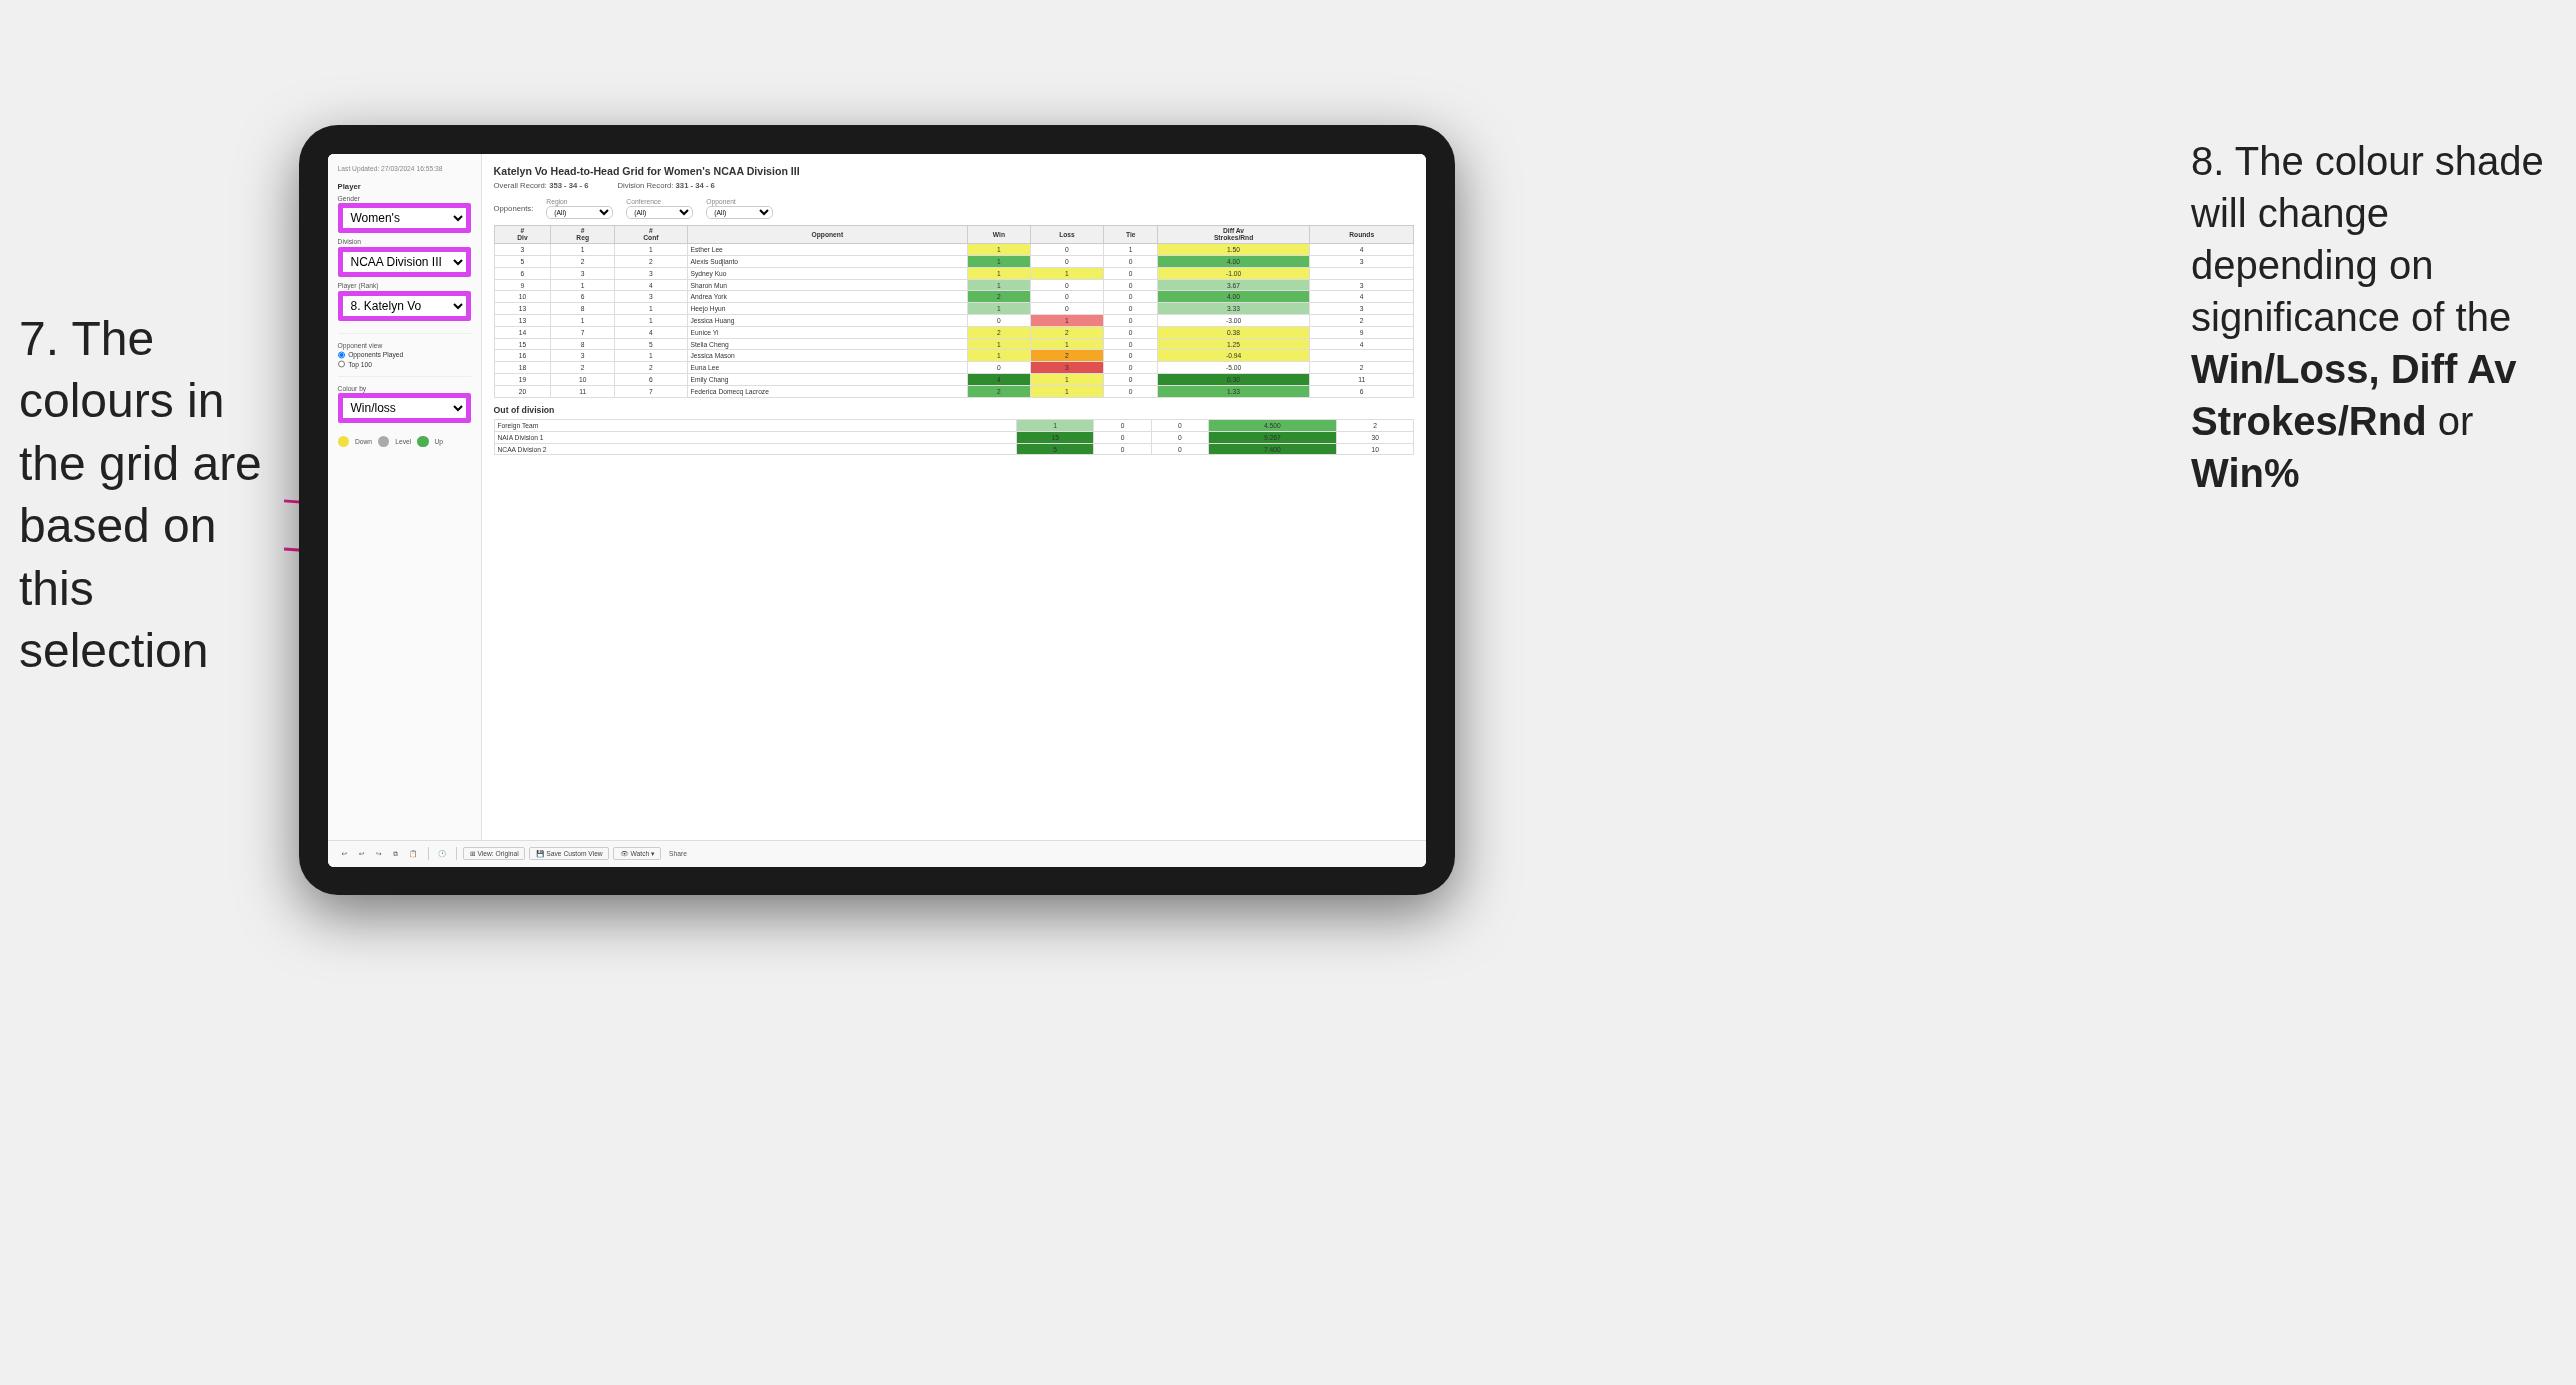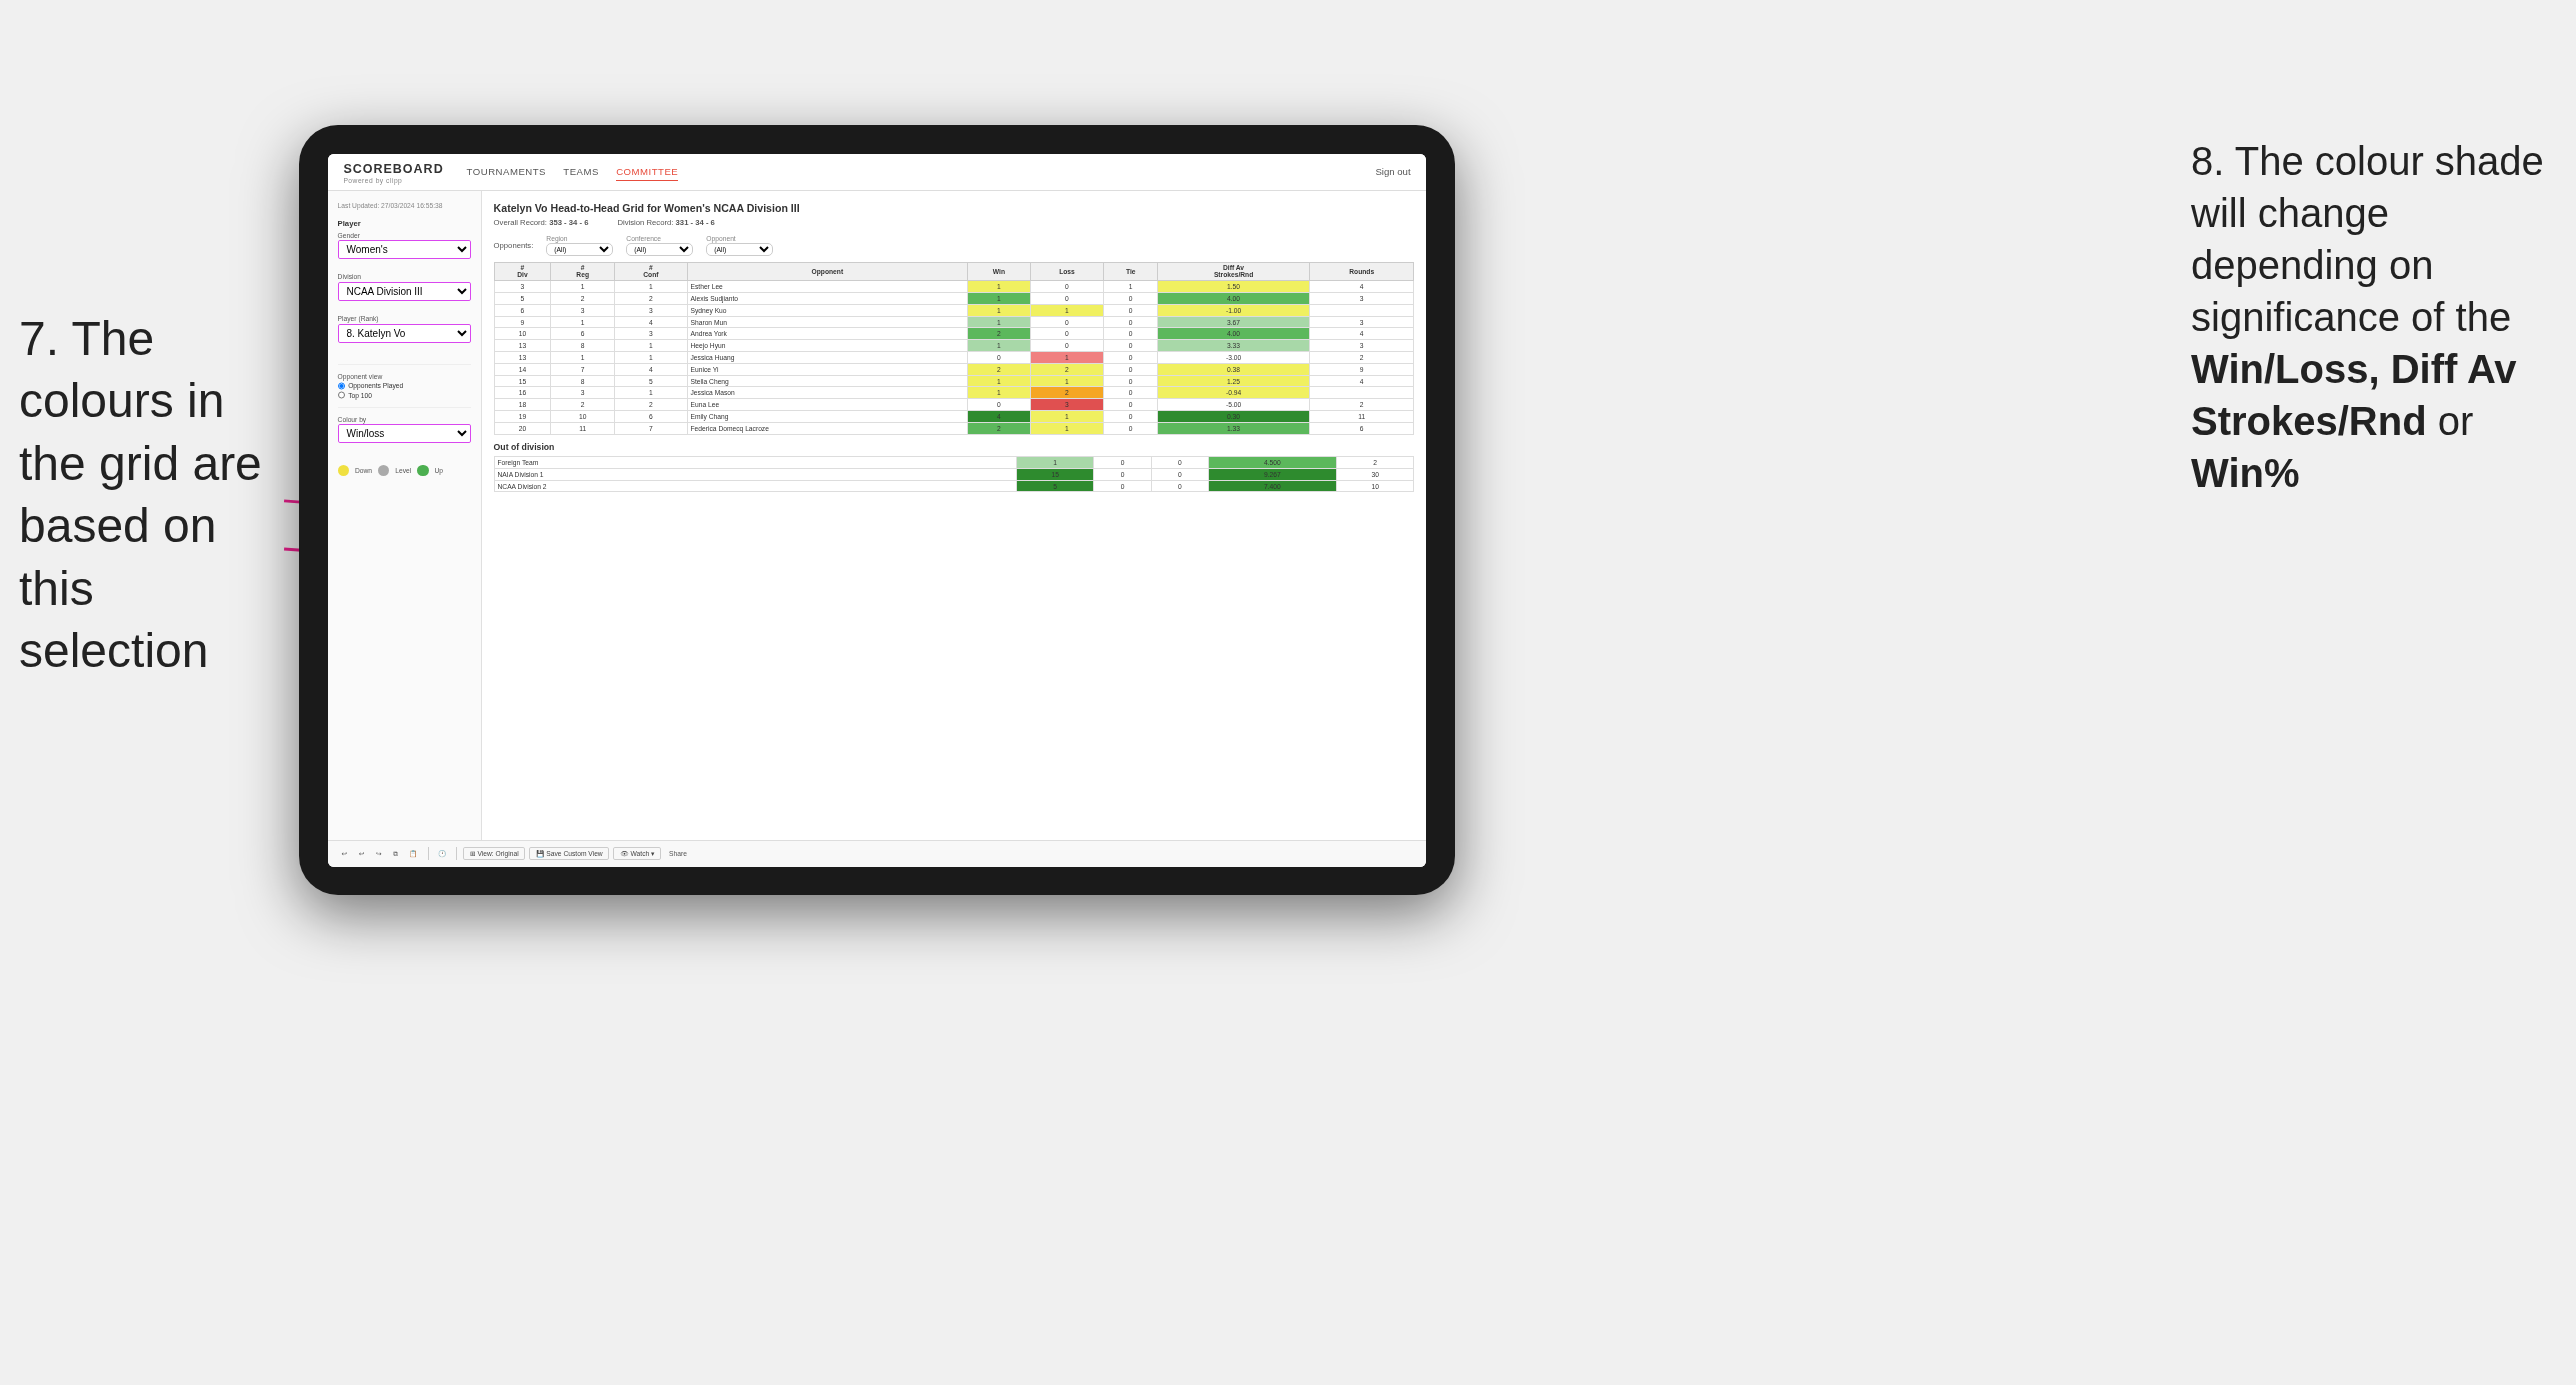--- a/index.html
+++ b/index.html
@@ -161,25 +161,25 @@
     }
     .sidebar-section {
       font-size: 7.7px;
       font-weight: bold;
       color: #333;
       margin-bottom: 3.9px;
       margin-top: 7.7px;
     }
     .sidebar-select {
       width: 100%;
-      font-size: 10px;
+      font-size: 12px;
       padding: 1.9px 3.9px;
-      border: 1px solid #d946ef;
+      border: 5px solid #d946ef;
       background: #fff;
-      margin-bottom: 14px;
+      margin-bottom: 5px;
       border-radius: 1.9px;
     }
     .sidebar-label {
       font-size: 6.7px;
       color: #555;
       margin-bottom: 1.9px;
     }
     .sidebar-radio {
       font-size: 6.7px;
       color: #333;
@@ -372,30 +372,20 @@
   <path d="M 295 570 Q 420 580 510 570" stroke="#e91e8c" stroke-width="3" fill="none" marker-end="url(#arrowhead-left)"></path>
 
   <path d="M 1210 490 Q 1100 490 990 480" stroke="#e91e8c" stroke-width="3" fill="none" marker-end="url(#arrowhead-right)" marker-start="none" style="marker-end: url(#arrowhead-right);"></path>
 
   <line x1="1210" y1="520" x2="995" y2="520" stroke="#e91e8c" stroke-width="3" marker-end="url(#arrowhead-right)"></line>
 </svg>
 
 <div class="tablet">
   <div class="tablet-screen">
 
-    <div class="top-nav">
-      <div class="logo-wrap">
-        <span class="logo">SCOREBOARD</span>
-        <span class="logo-sub">Powered by clipp</span>
-      </div>
-      <span class="nav-item">TOURNAMENTS</span>
-      <span class="nav-item">TEAMS</span>
-      <span class="nav-item active">COMMITTEE</span>
-      <span class="nav-right">Sign out</span>
-    </div>
 
 
     <div class="main-content">
 
       <div class="sidebar">
         <div class="sidebar-timestamp">Last Updated: 27/03/2024 16:55:38</div>
 
         <div class="sidebar-section">Player</div>
 
         <div class="sidebar-label">Gender</div>

